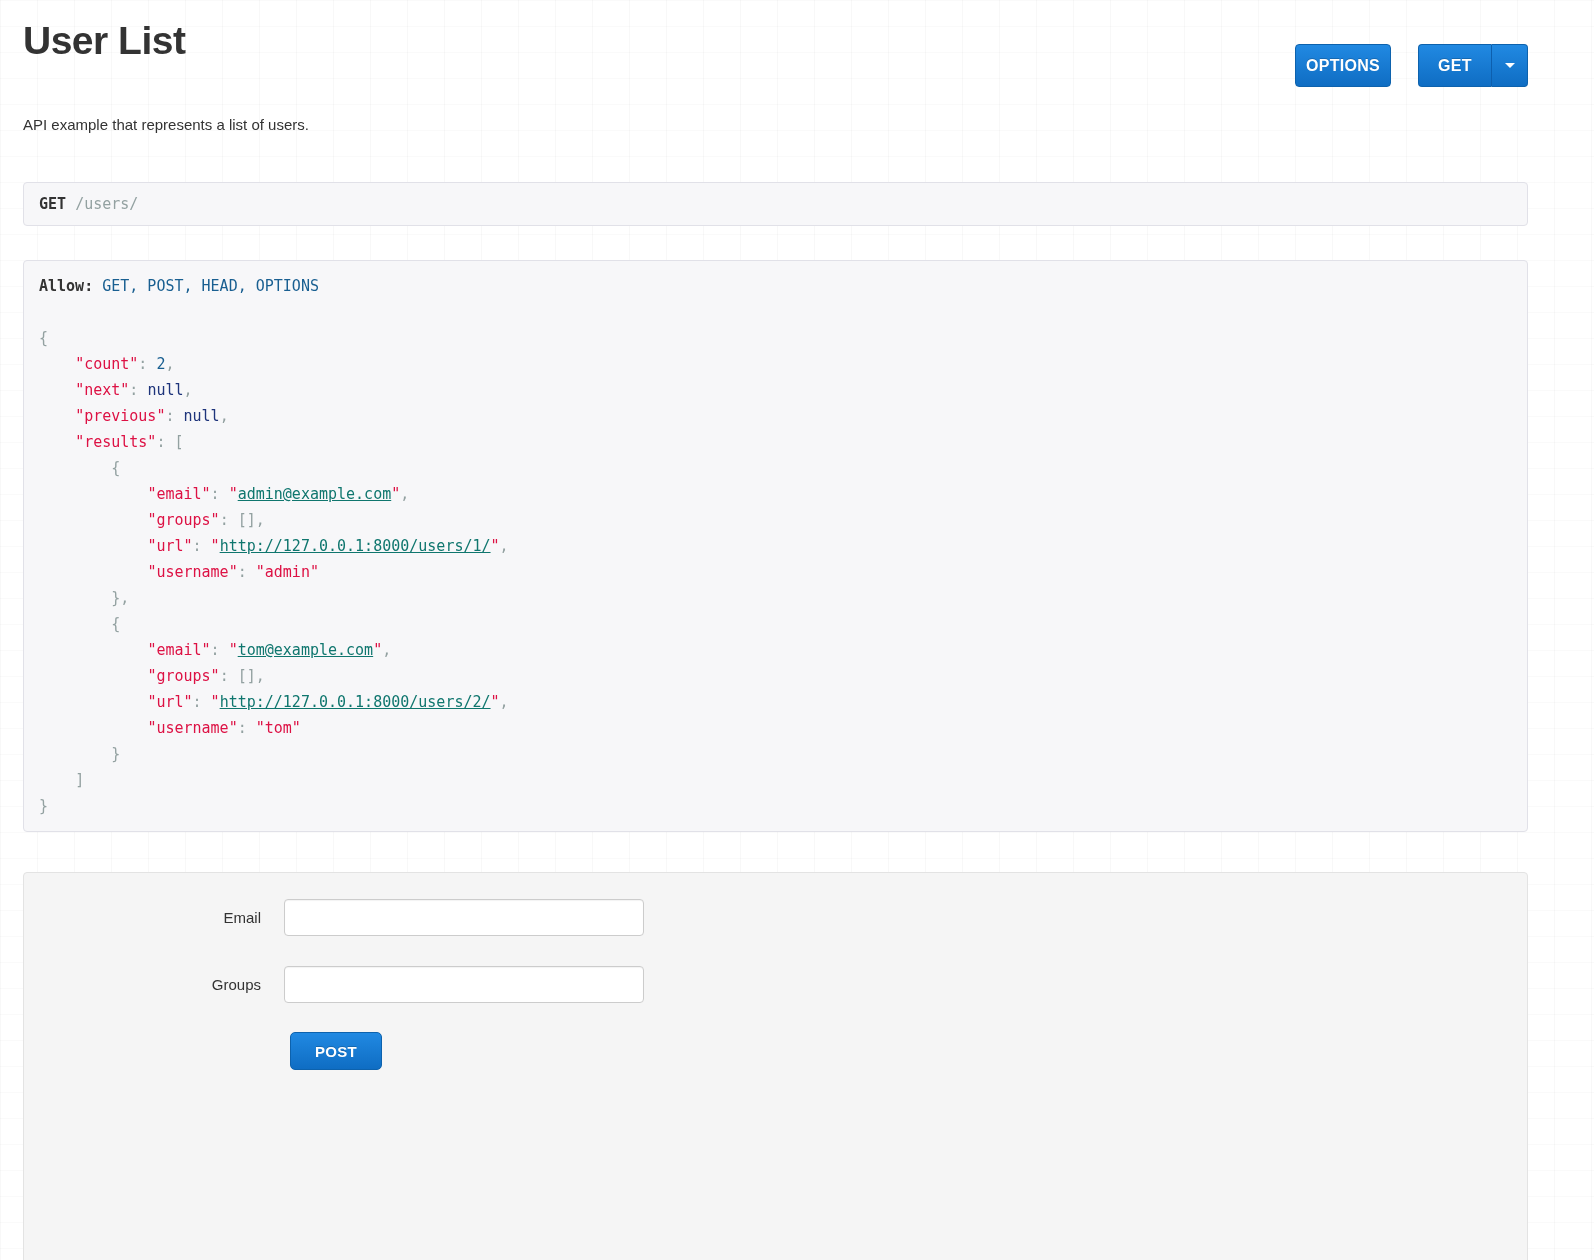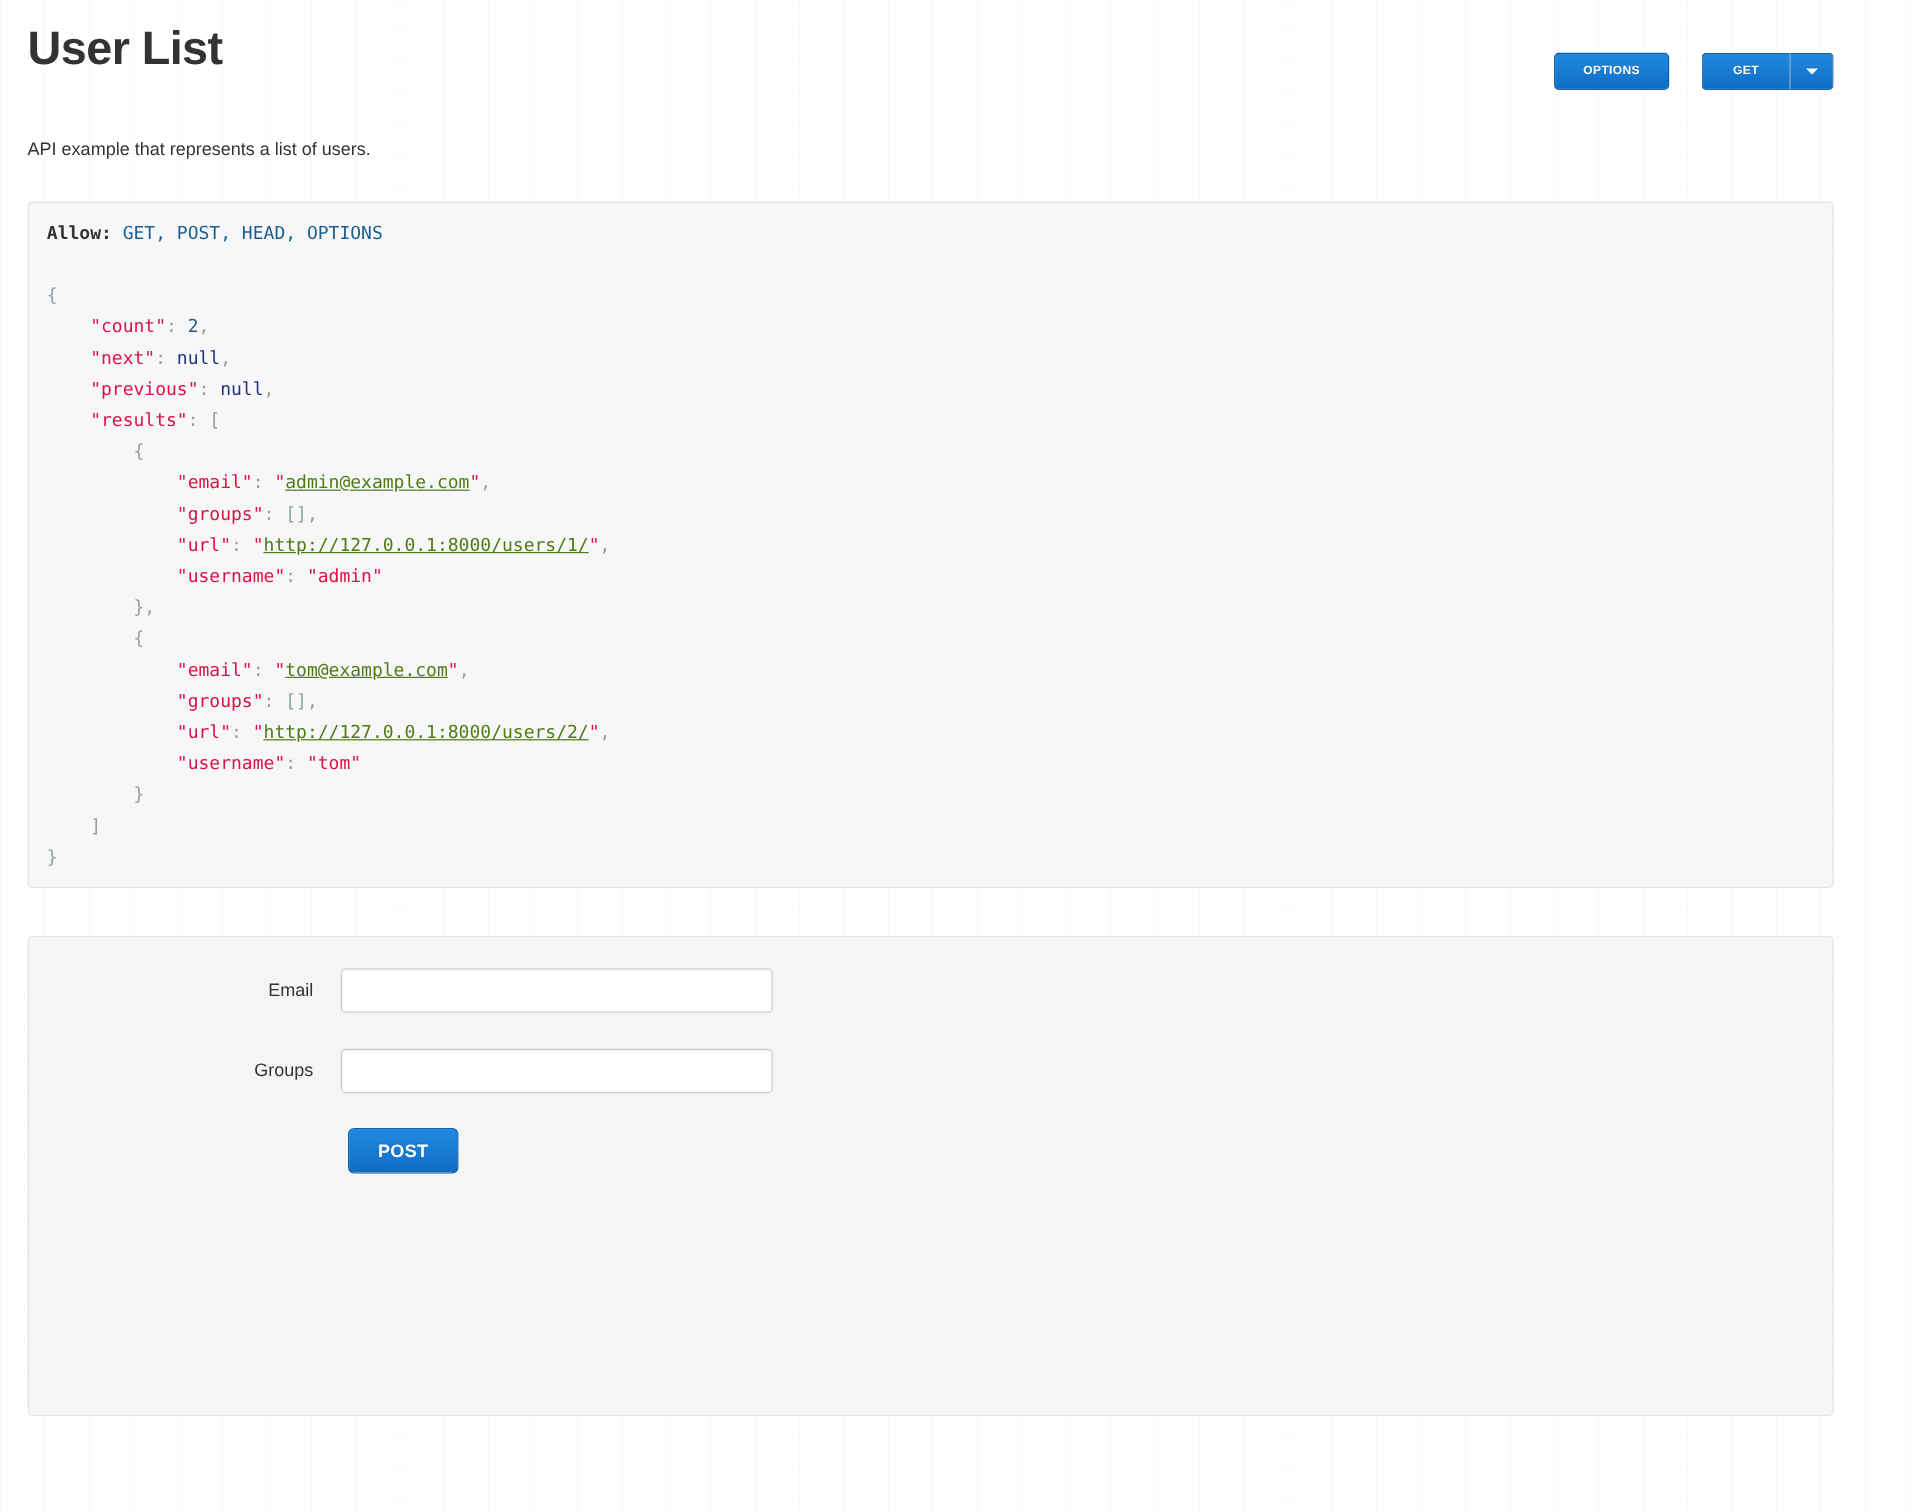--- a/index.html
+++ b/index.html
@@ -24,26 +24,26 @@
     color: #333;
     letter-spacing: -0.5px;
   }
   .toolbar {
     position: absolute;
     top: 24px; right: 0;
     display: flex; align-items: stretch;
   }
   .btn {
     display: inline-flex; align-items: center; justify-content: center;
-    height: 31px;
+    height: 43px;
     background-image: linear-gradient(180deg, #2189e2 0%, #0f6dc3 100%);
     border: 1px solid #0d62ad;
     border-radius: 4px;
     color: #fff;
-    font-size: 10px;
+    font-size: 16px;
     font-weight: bold;
     letter-spacing: 0.3px;
     text-shadow: 0 -1px 0 rgba(0,0,0,0.18);
     cursor: pointer;
     font-family: "Liberation Sans", sans-serif;
   }
   .btn-options { width: 96px; margin-right: 27px; }
   .btn-get { width: 73px; border-radius: 4px 0 0 4px; border-right: none; }
   .btn-caret {
     width: 37px;
@@ -75,21 +75,21 @@
     border-radius: 4px;
     padding: 12px 15px;
   }
   .code-line { white-space: pre; height: 26px; line-height: 26px; }
   .tok-hdr { color: #333; font-weight: bold; }
   .tok-pln { color: #48484c; }
   .tok-str { color: #dd1144; }
   .tok-pun { color: #93a1a1; }
   .tok-kwd { color: #1e347b; }
   .tok-lit { color: #195f91; }
-  a.tok-link { color: #4d7c0f; text-decoration: underline; cursor: pointer; }
+  a.tok-link { color: #0f766e; text-decoration: underline; cursor: pointer; }
 
   
   .post-form-panel {
     margin-top: 40px;
     background: #f5f5f5;
     border: 1px solid #e3e3e3;
     border-radius: 4px;
     padding-top: 26px;
     height: 400px; 
   }
@@ -132,20 +132,23 @@
       <button class="btn btn-options">OPTIONS</button>
       <button class="btn btn-get">GET</button>
       <button class="btn btn-caret">
         <span class="caret"></span>
       </button>
     </div>
   </div>
 
   <p class="endpoint-desc">API example that represents a list of users.</p>
 
+  <div class="request-info code-font" id="request-code">
+      <div class="code-line"><span class="tok-hdr">GET</span><span class="tok-pln"> </span><span class="tok-pun">/users/</span></div>
+    </div>
 
   <div class="response-info code-font" id="response-code">
       <div class="code-line"><span class="tok-hdr">Allow:</span><span class="tok-pln"> </span><span class="tok-lit">GET, POST, HEAD, OPTIONS</span></div>
       <div class="code-line">&nbsp;</div>
       <div class="code-line"><span class="tok-pun">{</span></div>
       <div class="code-line"><span class="tok-pln">    </span><span class="tok-str">"count"</span><span class="tok-pun">: </span><span class="tok-lit">2</span><span class="tok-pun">,</span></div>
       <div class="code-line"><span class="tok-pln">    </span><span class="tok-str">"next"</span><span class="tok-pun">: </span><span class="tok-kwd">null</span><span class="tok-pun">,</span></div>
       <div class="code-line"><span class="tok-pln">    </span><span class="tok-str">"previous"</span><span class="tok-pun">: </span><span class="tok-kwd">null</span><span class="tok-pun">,</span></div>
       <div class="code-line"><span class="tok-pln">    </span><span class="tok-str">"results"</span><span class="tok-pun">: </span><span class="tok-pun">[</span></div>
       <div class="code-line"><span class="tok-pln">        </span><span class="tok-pun">{</span></div>

